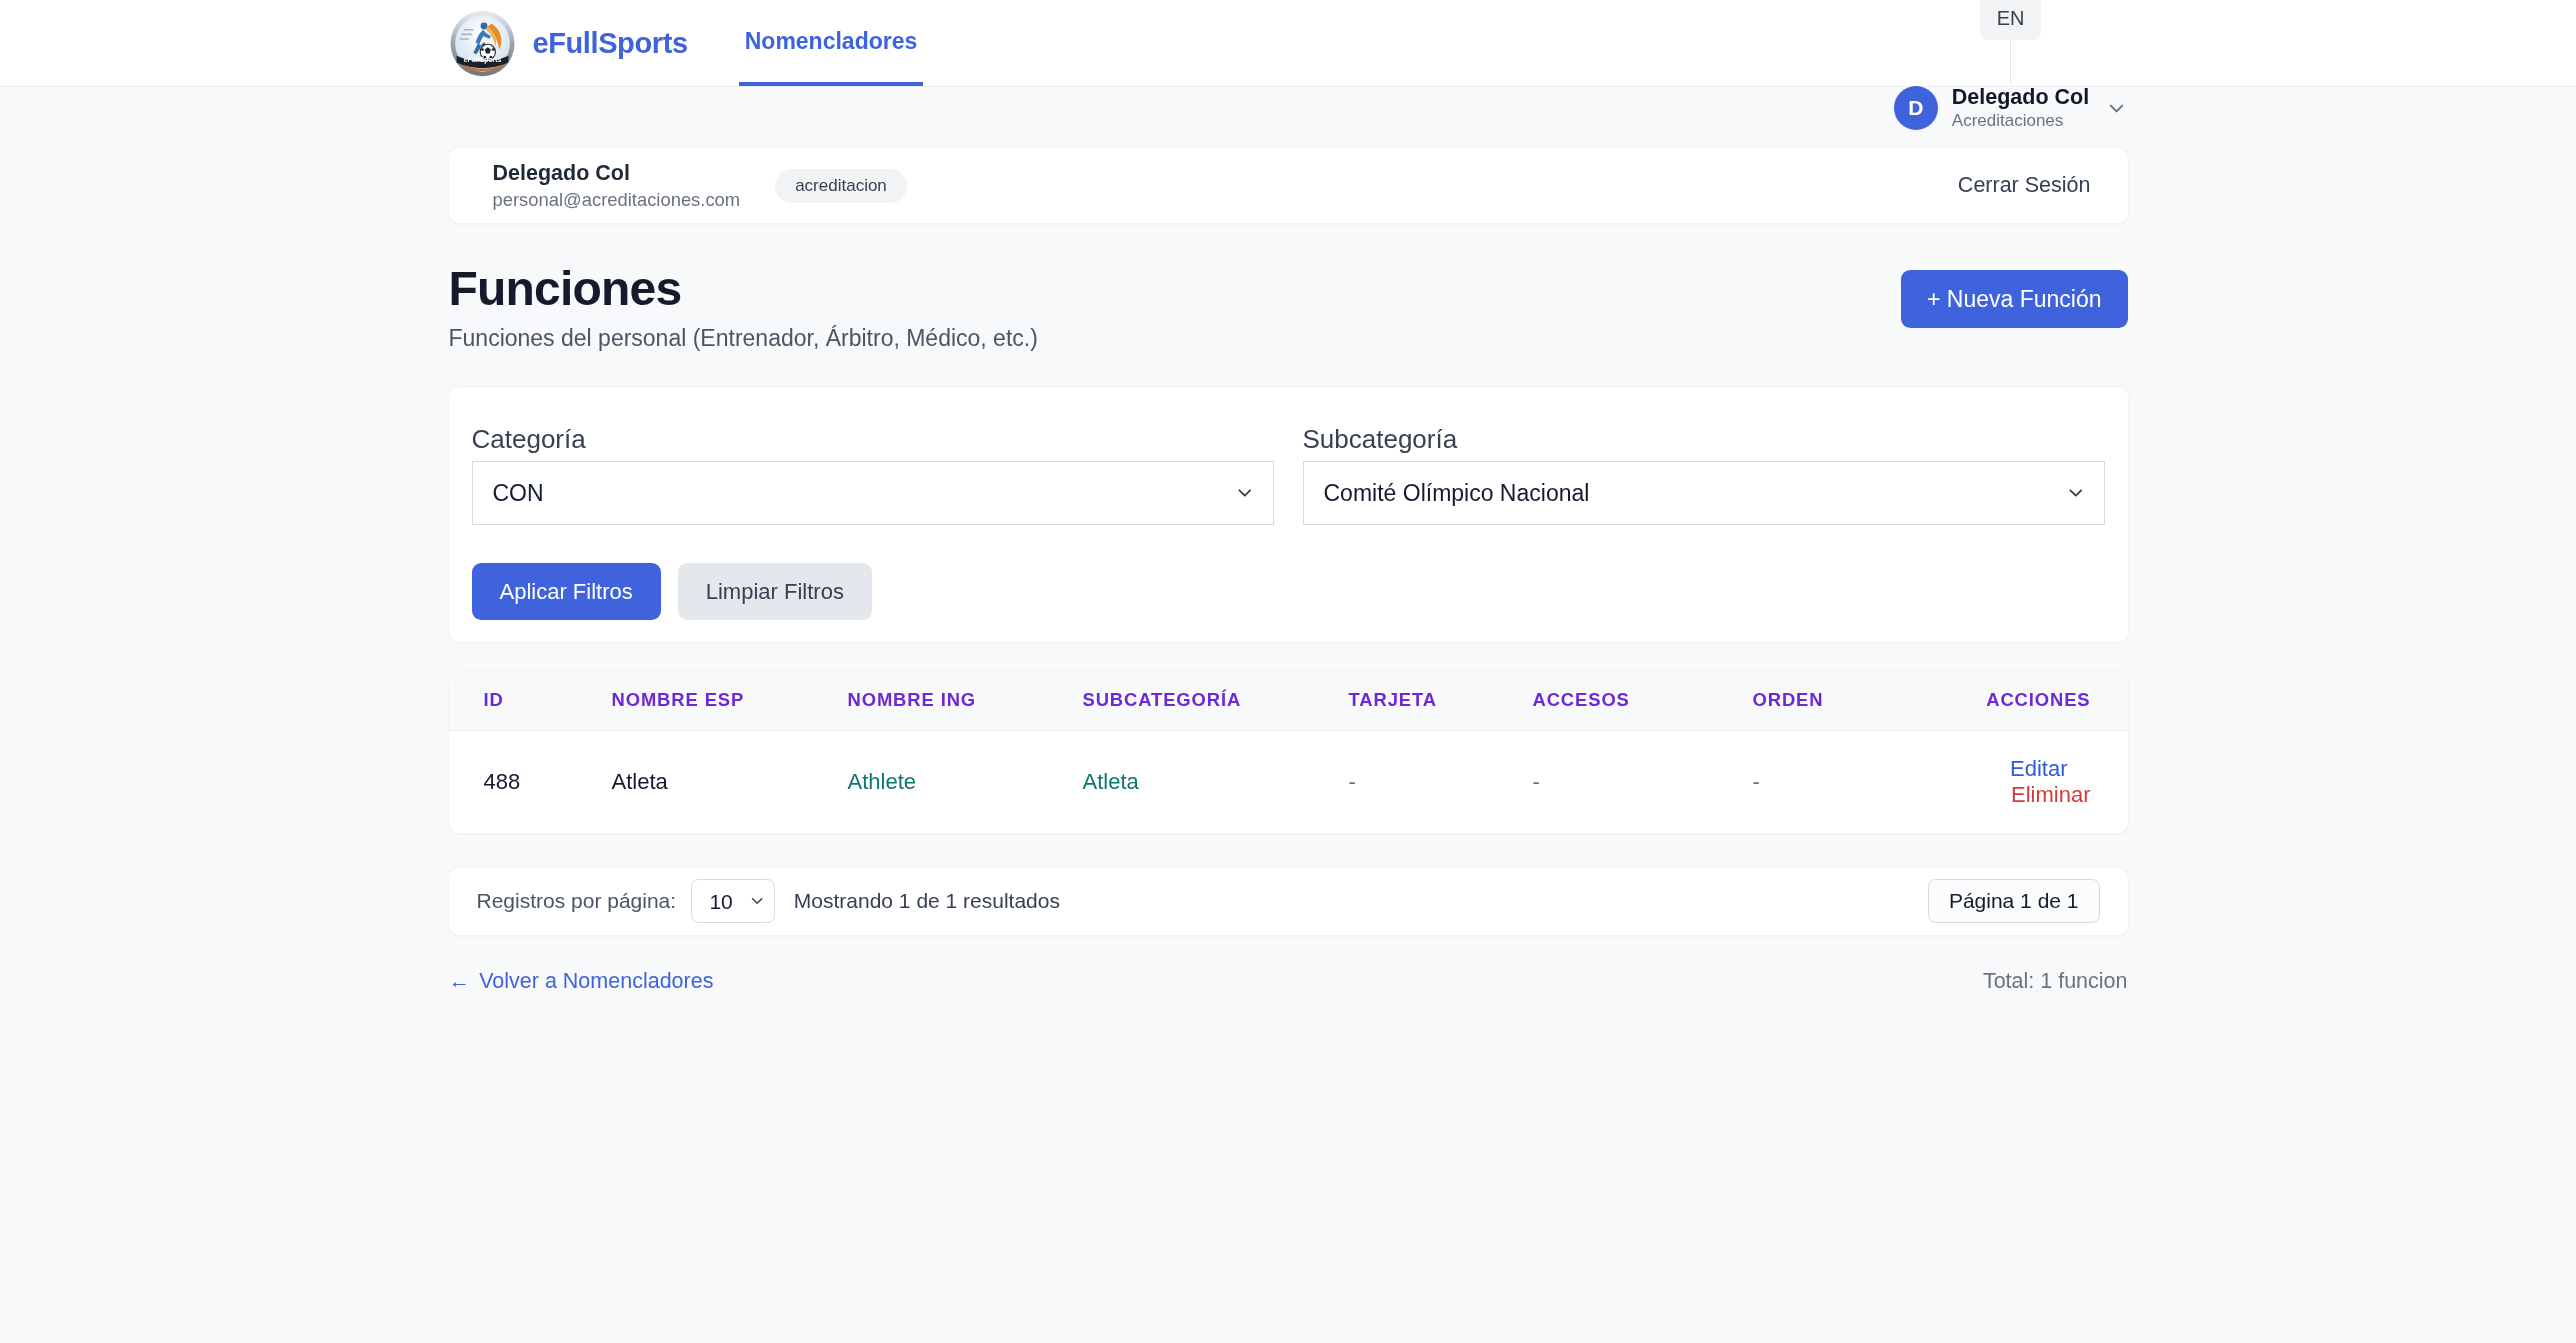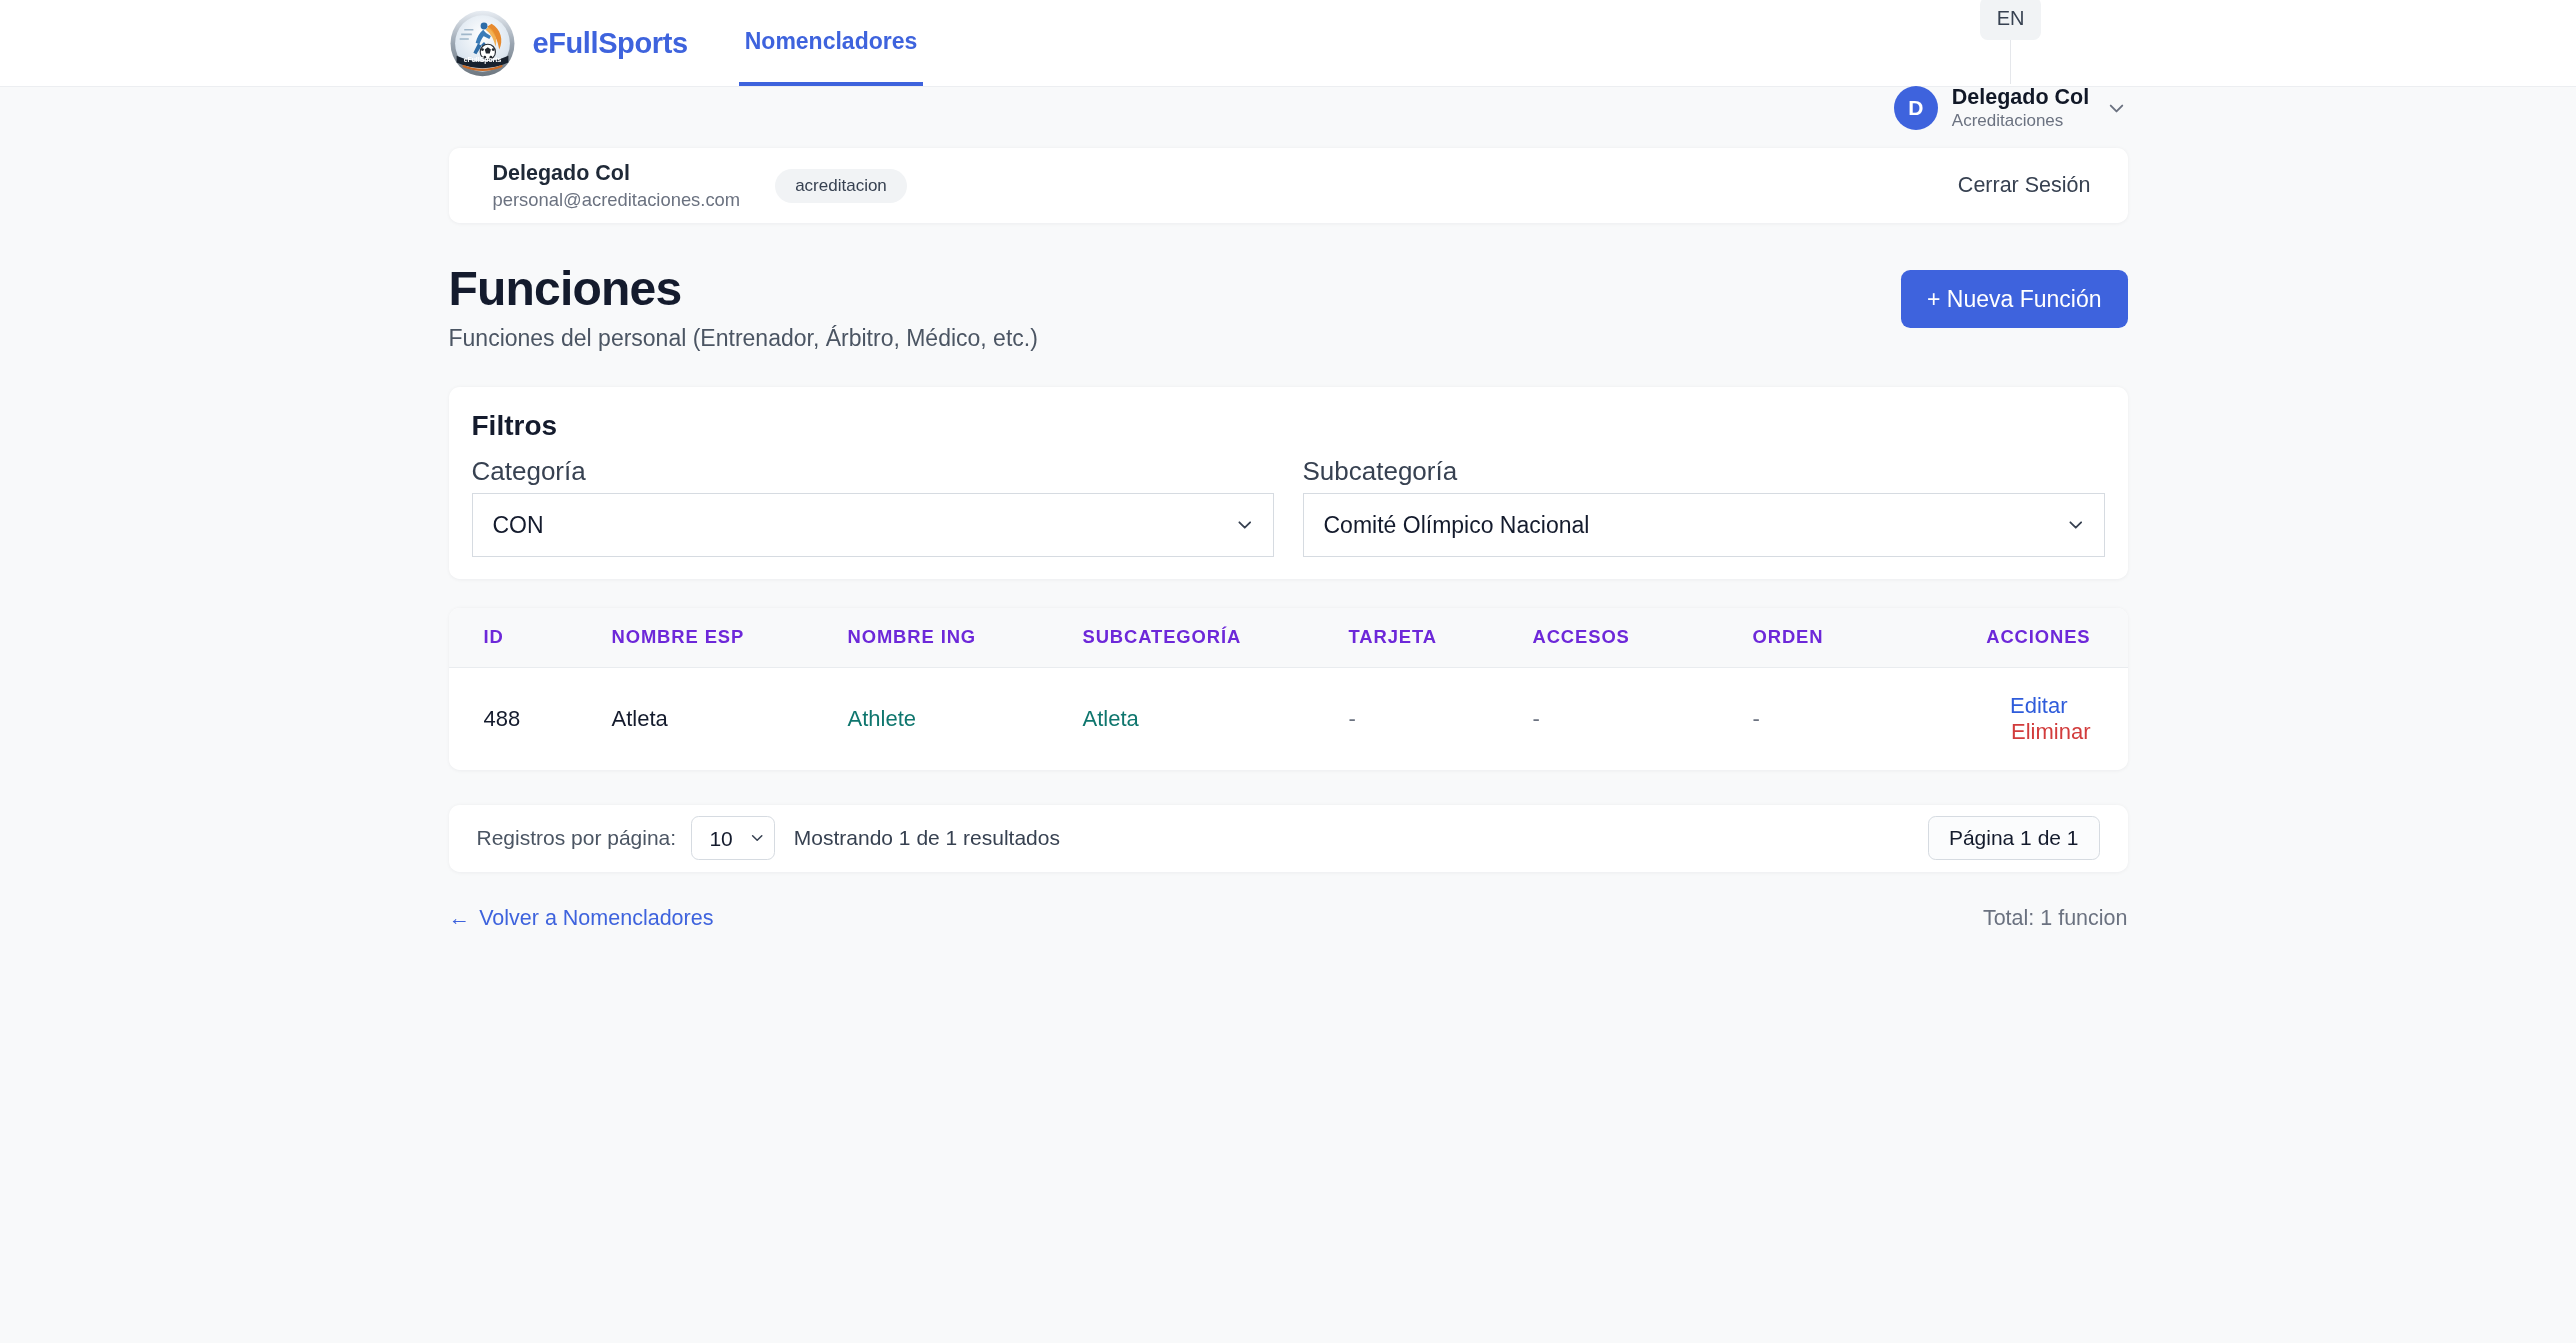--- a/index.html
+++ b/index.html
@@ -175,21 +175,20 @@
 
   <div class="page-head">
     <div>
       <div class="page-title">Funciones</div>
       <div class="page-subtitle">Funciones del personal (Entrenador, Árbitro, Médico, etc.)</div>
     </div>
     <button class="new-btn">+ Nueva Función</button>
   </div>
 
   <div class="card filters">
-    <div class="filters-title">Filtros</div>
     <div class="filters-grid">
       <div>
         <label class="field-label">Categoría</label>
         <div class="select-wrap">
           <select class="input">
             <option>CON</option>
           </select>
           <span class="select-chevron">
             <svg width="21.5" height="21.5" viewBox="0 0 24 24" fill="none" stroke="#374151" stroke-width="2" stroke-linecap="round" stroke-linejoin="round">
                 <path d="M6 9l6 6 6-6"></path>
@@ -203,20 +202,24 @@
           <select class="input">
             <option>Comité Olímpico Nacional</option>
           </select>
           <span class="select-chevron">
             <svg width="21.5" height="21.5" viewBox="0 0 24 24" fill="none" stroke="#374151" stroke-width="2" stroke-linecap="round" stroke-linejoin="round">
                 <path d="M6 9l6 6 6-6"></path>
               </svg>
           </span>
         </div>
       </div>
+    </div>
+    <div class="filters-actions">
+      <button class="btn btn-primary">Aplicar Filtros</button>
+      <button class="btn btn-secondary">Limpiar Filtros</button>
     </div>
   </div>
 
   <div class="card table-card">
     <table>
       <colgroup>
         <col style="width:128px">
           <col style="width:236px">
           <col style="width:235px">
           <col style="width:266px">

